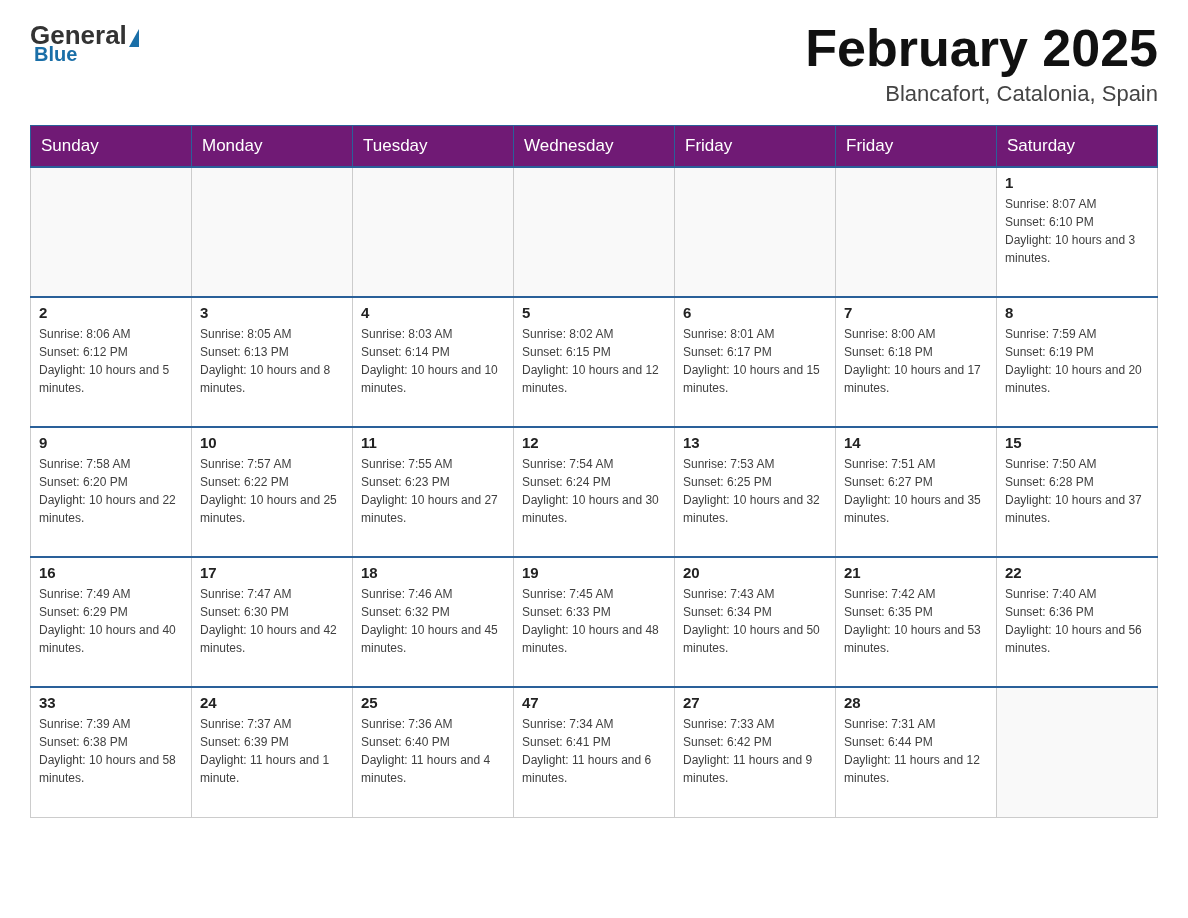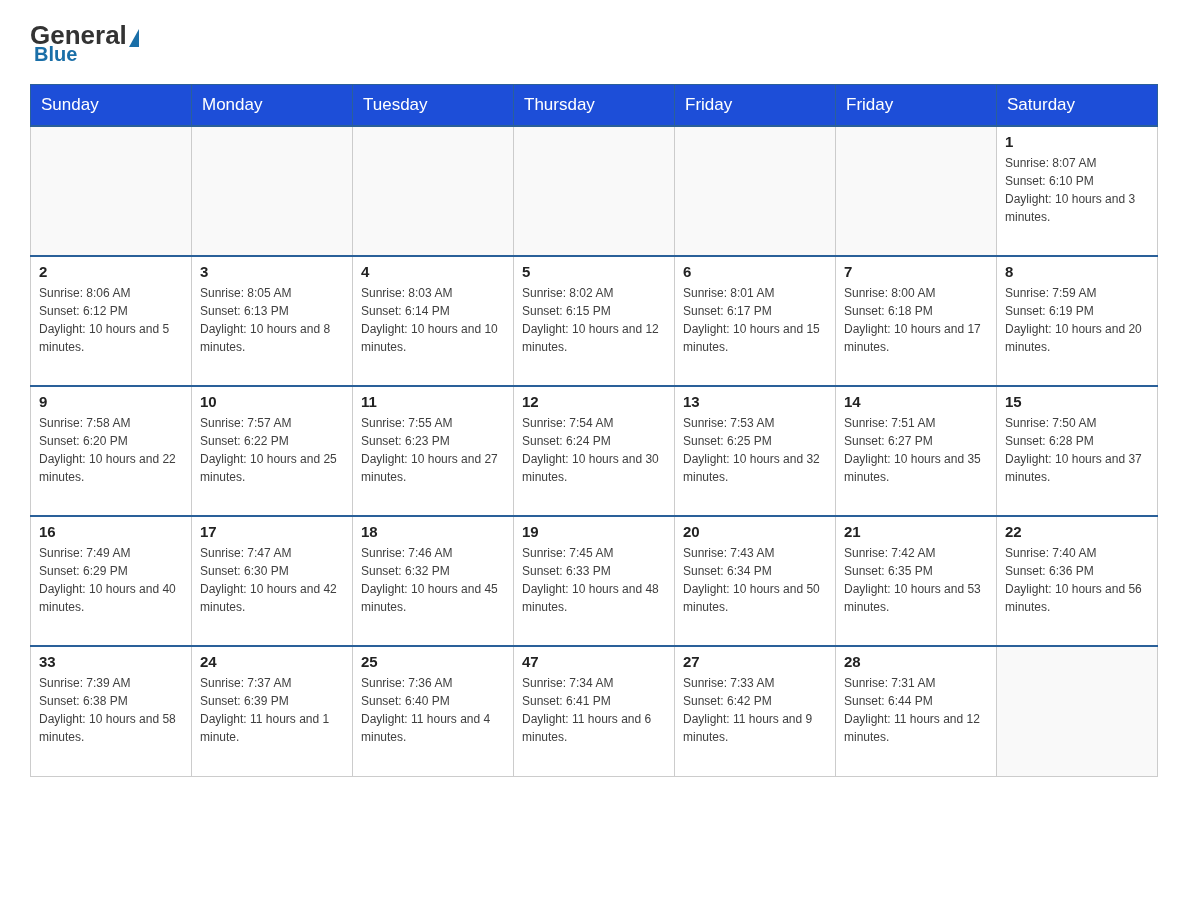--- a/index.html
+++ b/index.html
@@ -61,21 +61,21 @@
       font-size: 22px;
       color: #444;
       margin-top: 4px;
     }
     .calendar-table {
       width: 100%;
       border-collapse: collapse;
       table-layout: fixed;
     }
     .calendar-table th {
-      background-color: #1d4ed8;
+      background-color: #701a75;
       color: #fff;
       text-align: left;
       padding: 10px 10px;
       font-size: 17px;
       font-weight: normal;
       border: 1px solid #2a6099;
     }
     .calendar-table td {
       border: 1px solid #ccc;
       vertical-align: top;
@@ -110,29 +110,33 @@
 <div class="header">
   <div class="logo">
     <div class="logo-text">
       <span class="logo-general">General</span>
       <span class="logo-triangle"></span>
     </div>
     <div style="display:flex; align-items:center; margin-top:-2px; margin-left:2px;">
       <span class="logo-line2">Blue</span>
     </div>
   </div>
+  <div class="title-block">
+    <div class="calendar-title">February 2025</div>
+    <div class="calendar-subtitle">Blancafort, Catalonia, Spain</div>
+  </div>
 </div>
 
 <table class="calendar-table">
   <thead>
     <tr>
       <th>Sunday</th>
       <th>Monday</th>
       <th>Tuesday</th>
-      <th>Thursday</th>
+      <th>Wednesday</th>
       <th>Friday</th>
       <th>Friday</th>
       <th>Saturday</th>
     </tr>
   </thead>
   <tbody id="calendar-body">
   <tr>
         <td class="empty-cell"></td>
         <td class="empty-cell"></td>
         <td class="empty-cell"></td>

